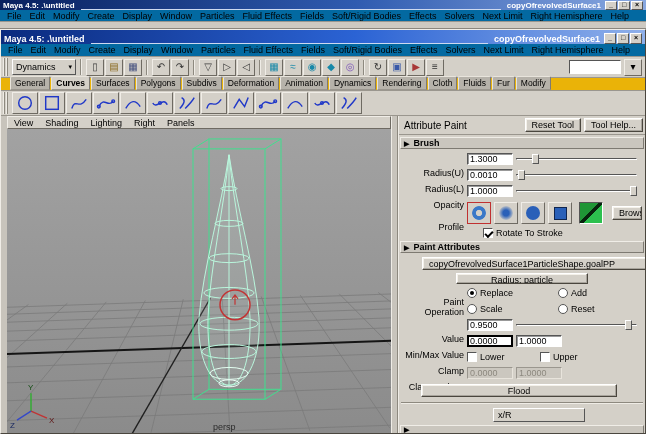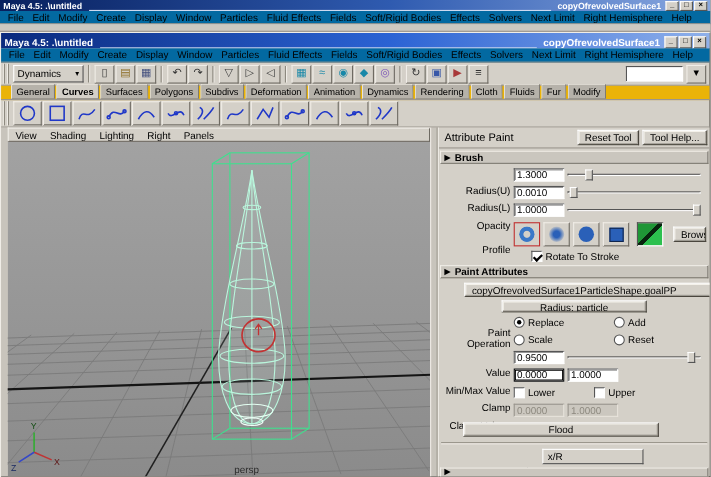--- a/index.html
+++ b/index.html
@@ -117,21 +117,21 @@
   .check.on::after { content:""; position:absolute; left:1px; top:2px; width:6px; height:3px;
            border-left:2px solid #000; border-bottom:2px solid #000; transform:rotate(-45deg); }
   .radio { width:10px; height:10px; border-radius:50%; background:#fff;
            border:1px solid #555; position:relative; flex-shrink:0; }
   .radio.on::after { content:""; position:absolute; left:2px; top:2px; width:4px; height:4px;
            border-radius:50%; background:#000; }
   .opname { width:46px; }
   .attrbtn { display:block; margin:2px 2px 1px 23px; height:15px; width:230px;
              text-align:left; white-space:nowrap; }
   .filterbtn { display:block; margin:2px auto 1px auto; height:14px; width:132px; text-align:center; }
-  .floodbtn { display:block; margin:3px 5px 2px 22px; height:16px; width:178px; text-align:center; }
+  .floodbtn { display:block; margin:3px 5px 2px 22px; height:16px; width:196px; text-align:center; }
   .hdivider { height:2px; border-top:1px solid #8d897f; border-bottom:1px solid #efece6; margin:3px 2px; }
   .vecmenu { width:92px; height:14px; background:#d4d0c8; border:1px solid;
              border-color:#fff #555 #555 #fff; padding:0 4px; line-height:12px; }
   .sect.bottom { margin-bottom:-2px; }
 </style>
 </head>
 <body>
 
 <div id="app">
 

